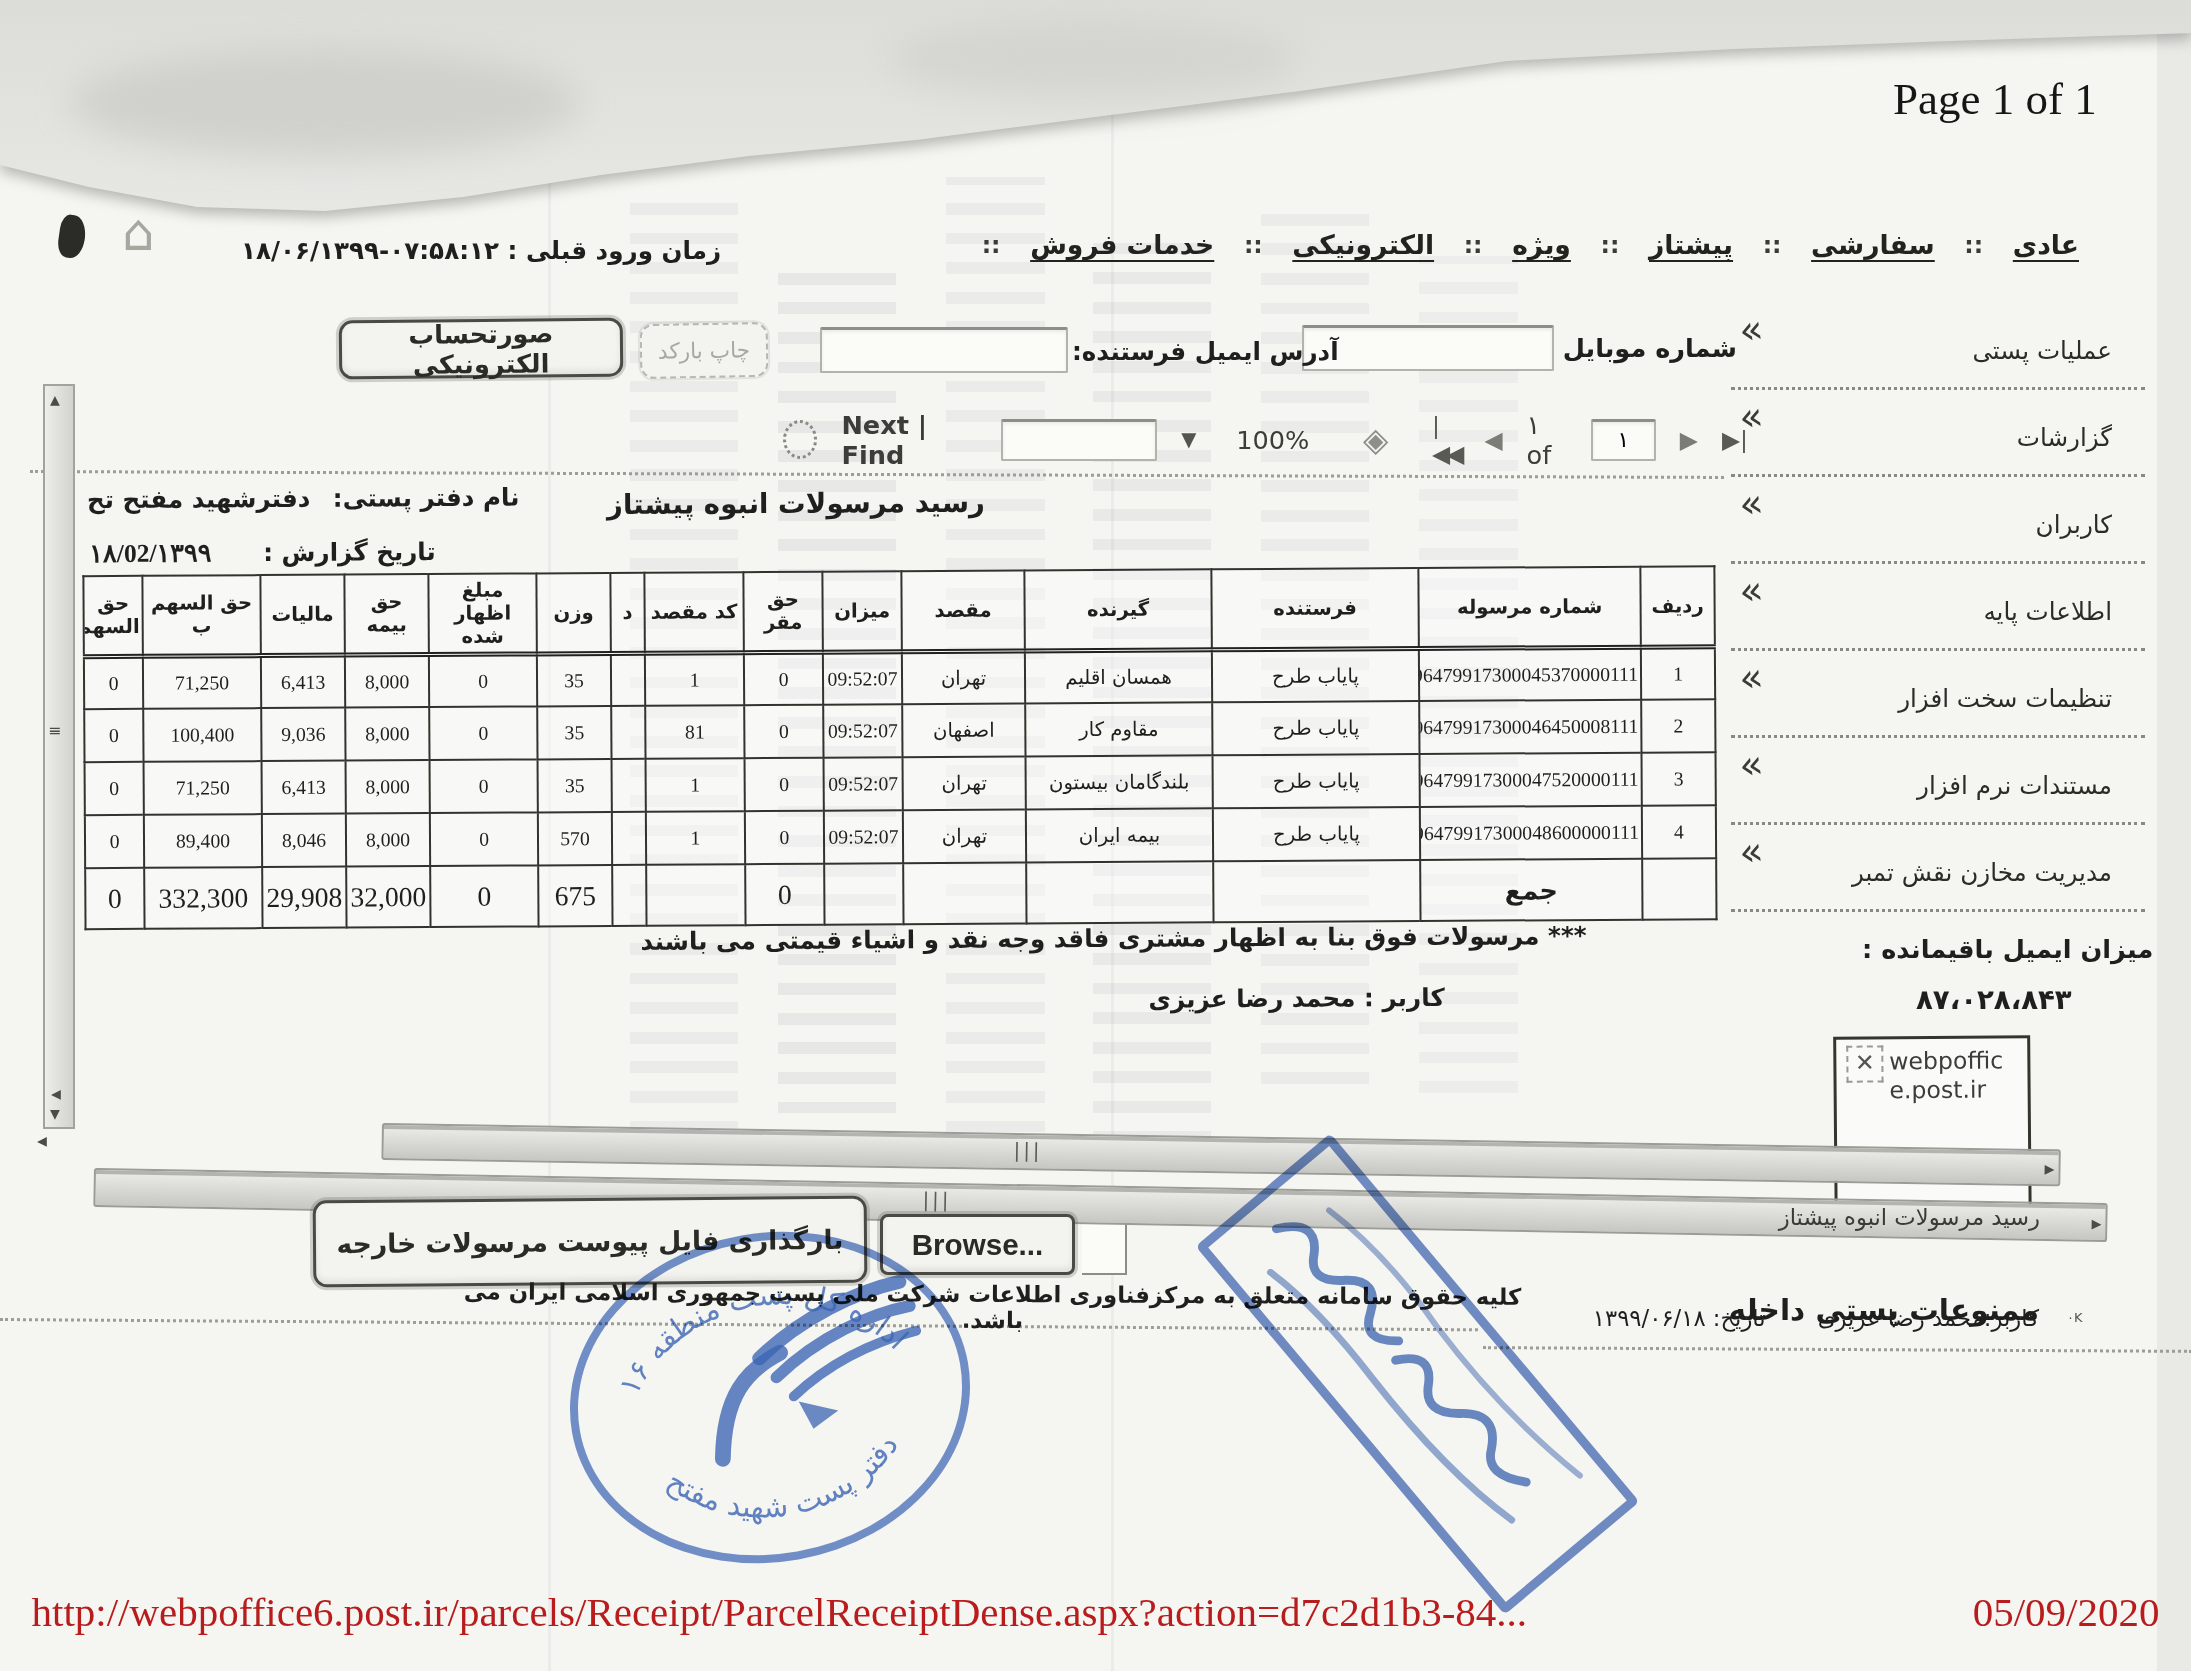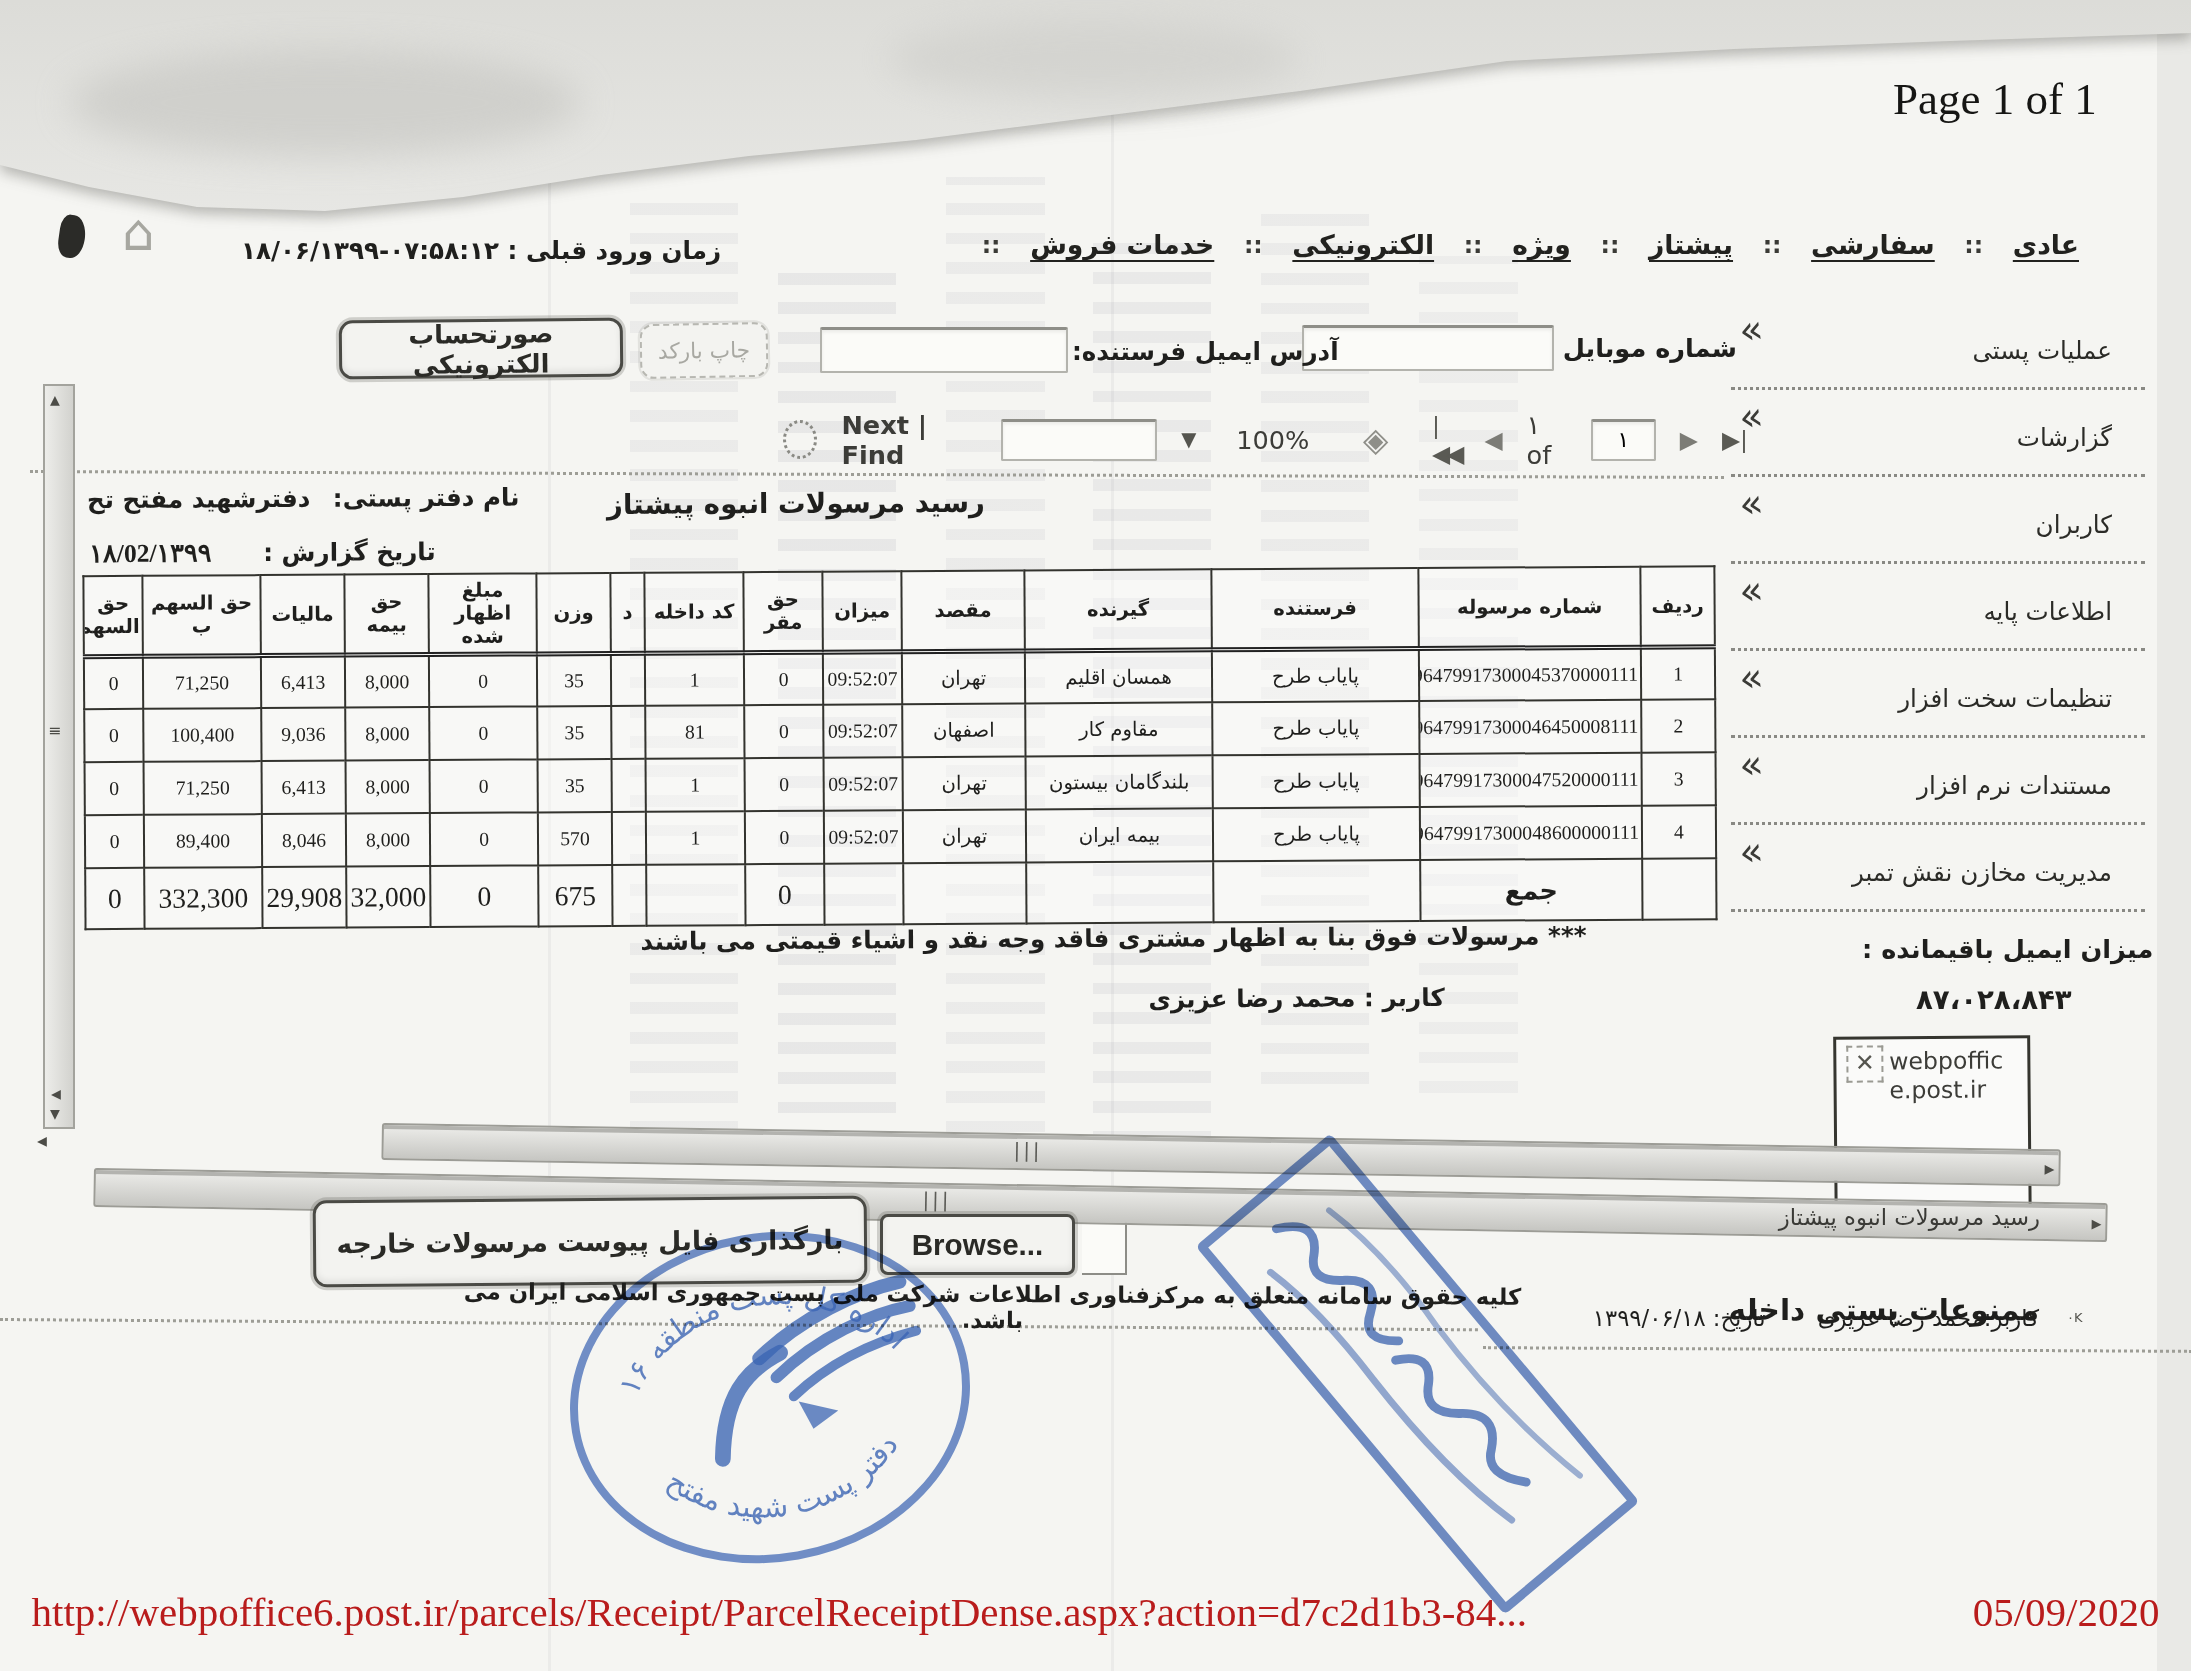--- a/index.html
+++ b/index.html
@@ -155,21 +155,21 @@
         </colgroup>
         <thead>
           <tr style="height: 71px;">
             <th class="fa">ردیف</th>
             <th class="fa">شماره مرسوله</th>
             <th class="fa">فرستنده</th>
             <th class="fa">گیرنده</th>
             <th class="fa">مقصد</th>
             <th class="fa">میزان</th>
             <th class="fa">حق مقر</th>
-            <th class="fa">کد داخله</th>
+            <th class="fa">کد مقصد</th>
             <th class="fa">د</th>
             <th class="fa">وزن</th>
             <th class="fa">مبلغ اظهار شده</th>
             <th class="fa">حق بیمه</th>
             <th class="fa">مالیات</th>
             <th class="fa">حق السهم ب</th>
             <th class="fa">حق السهم</th>
           </tr>
         </thead>
         <tbody>

